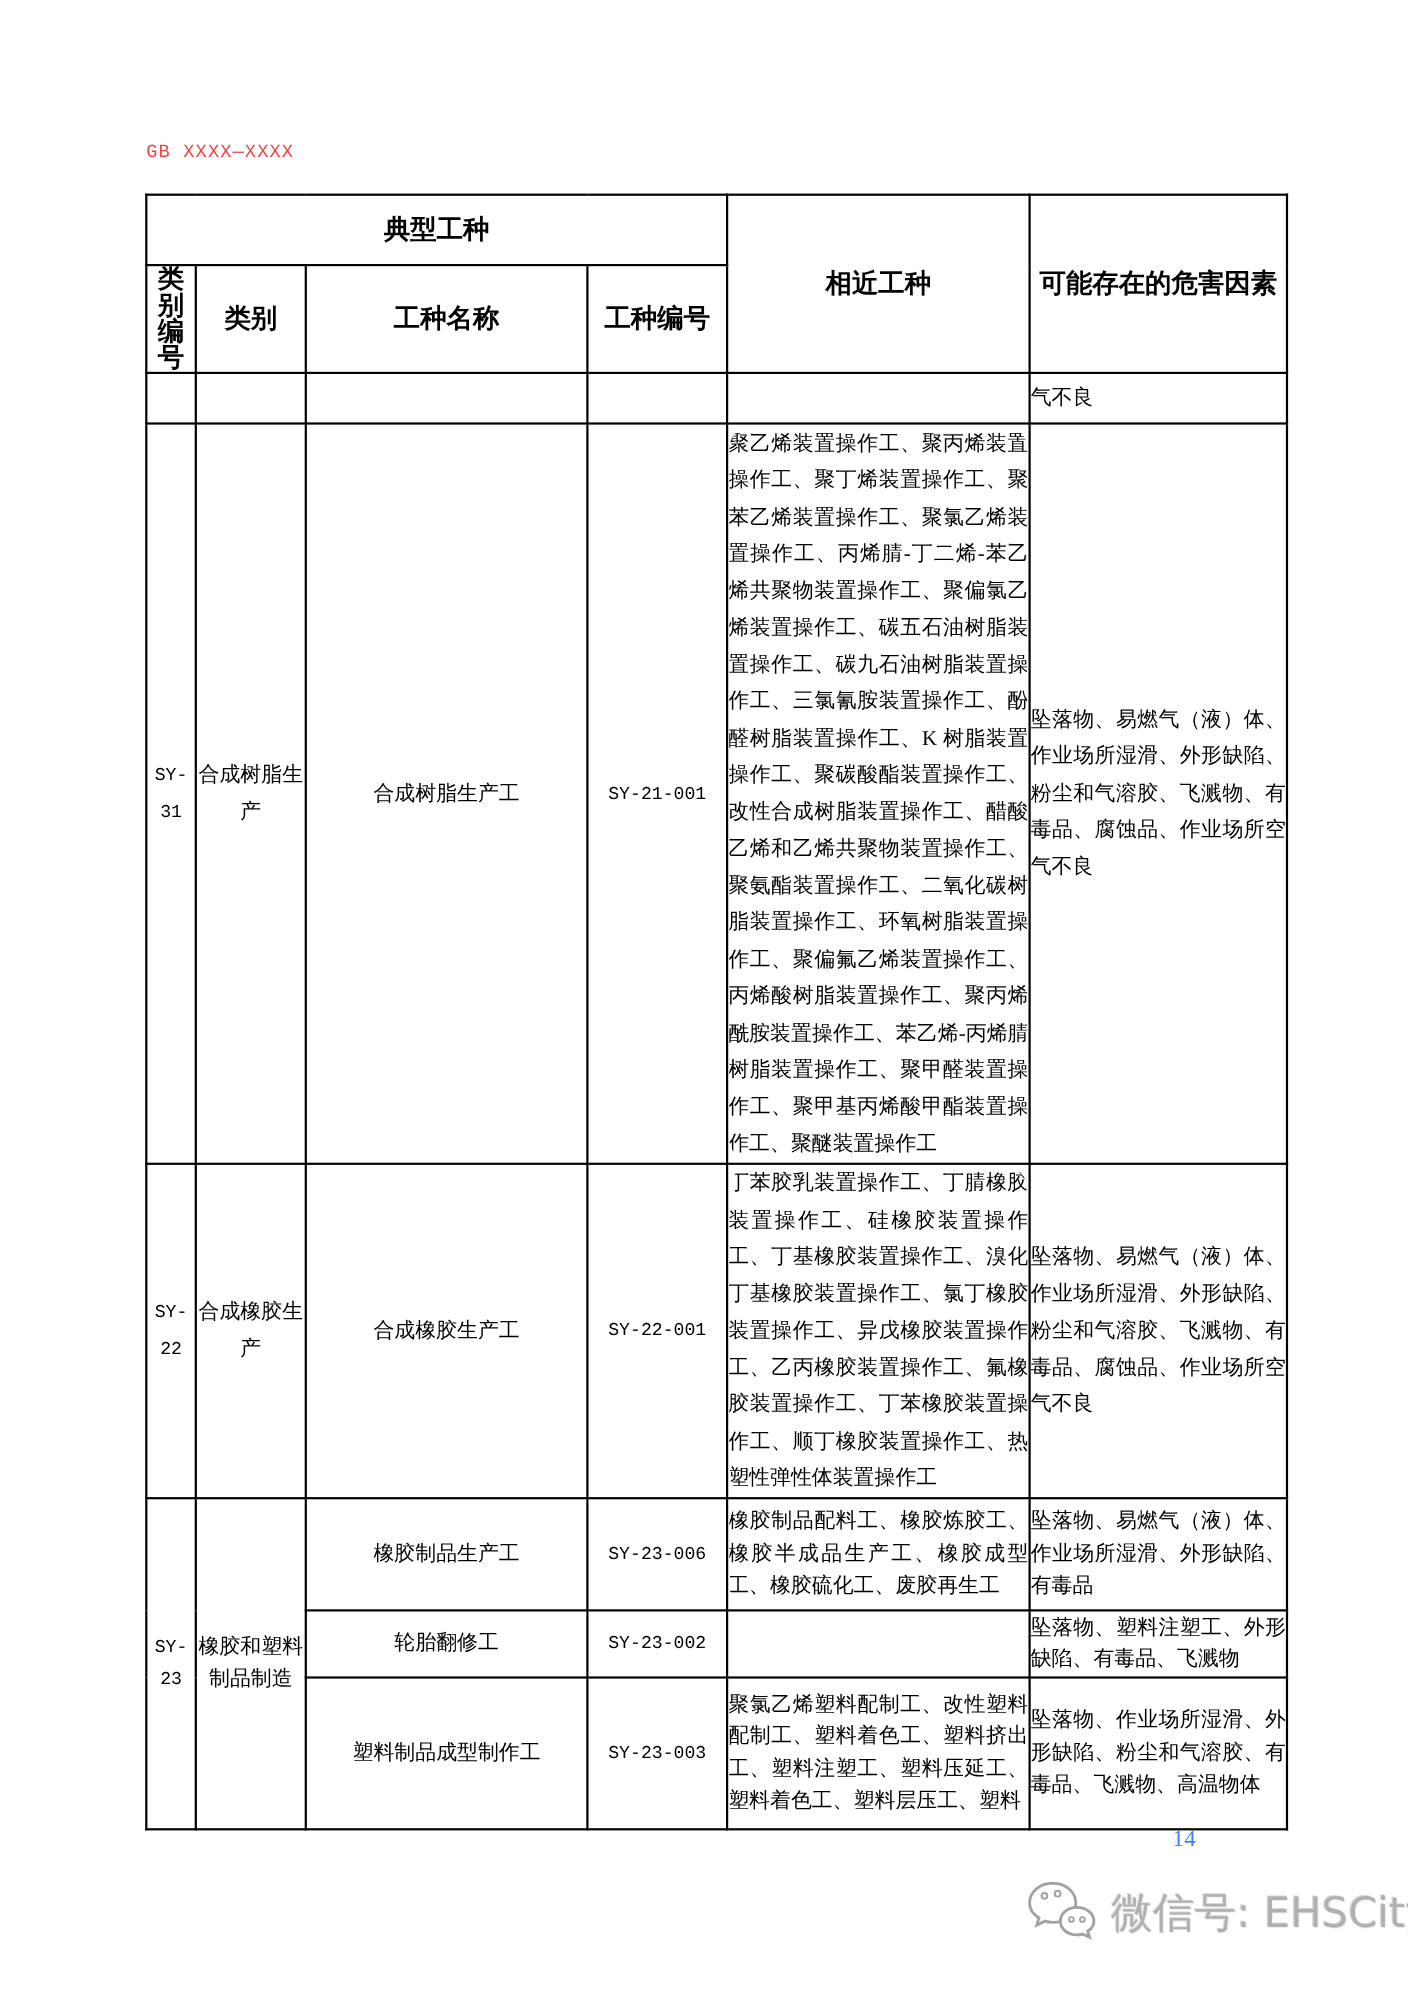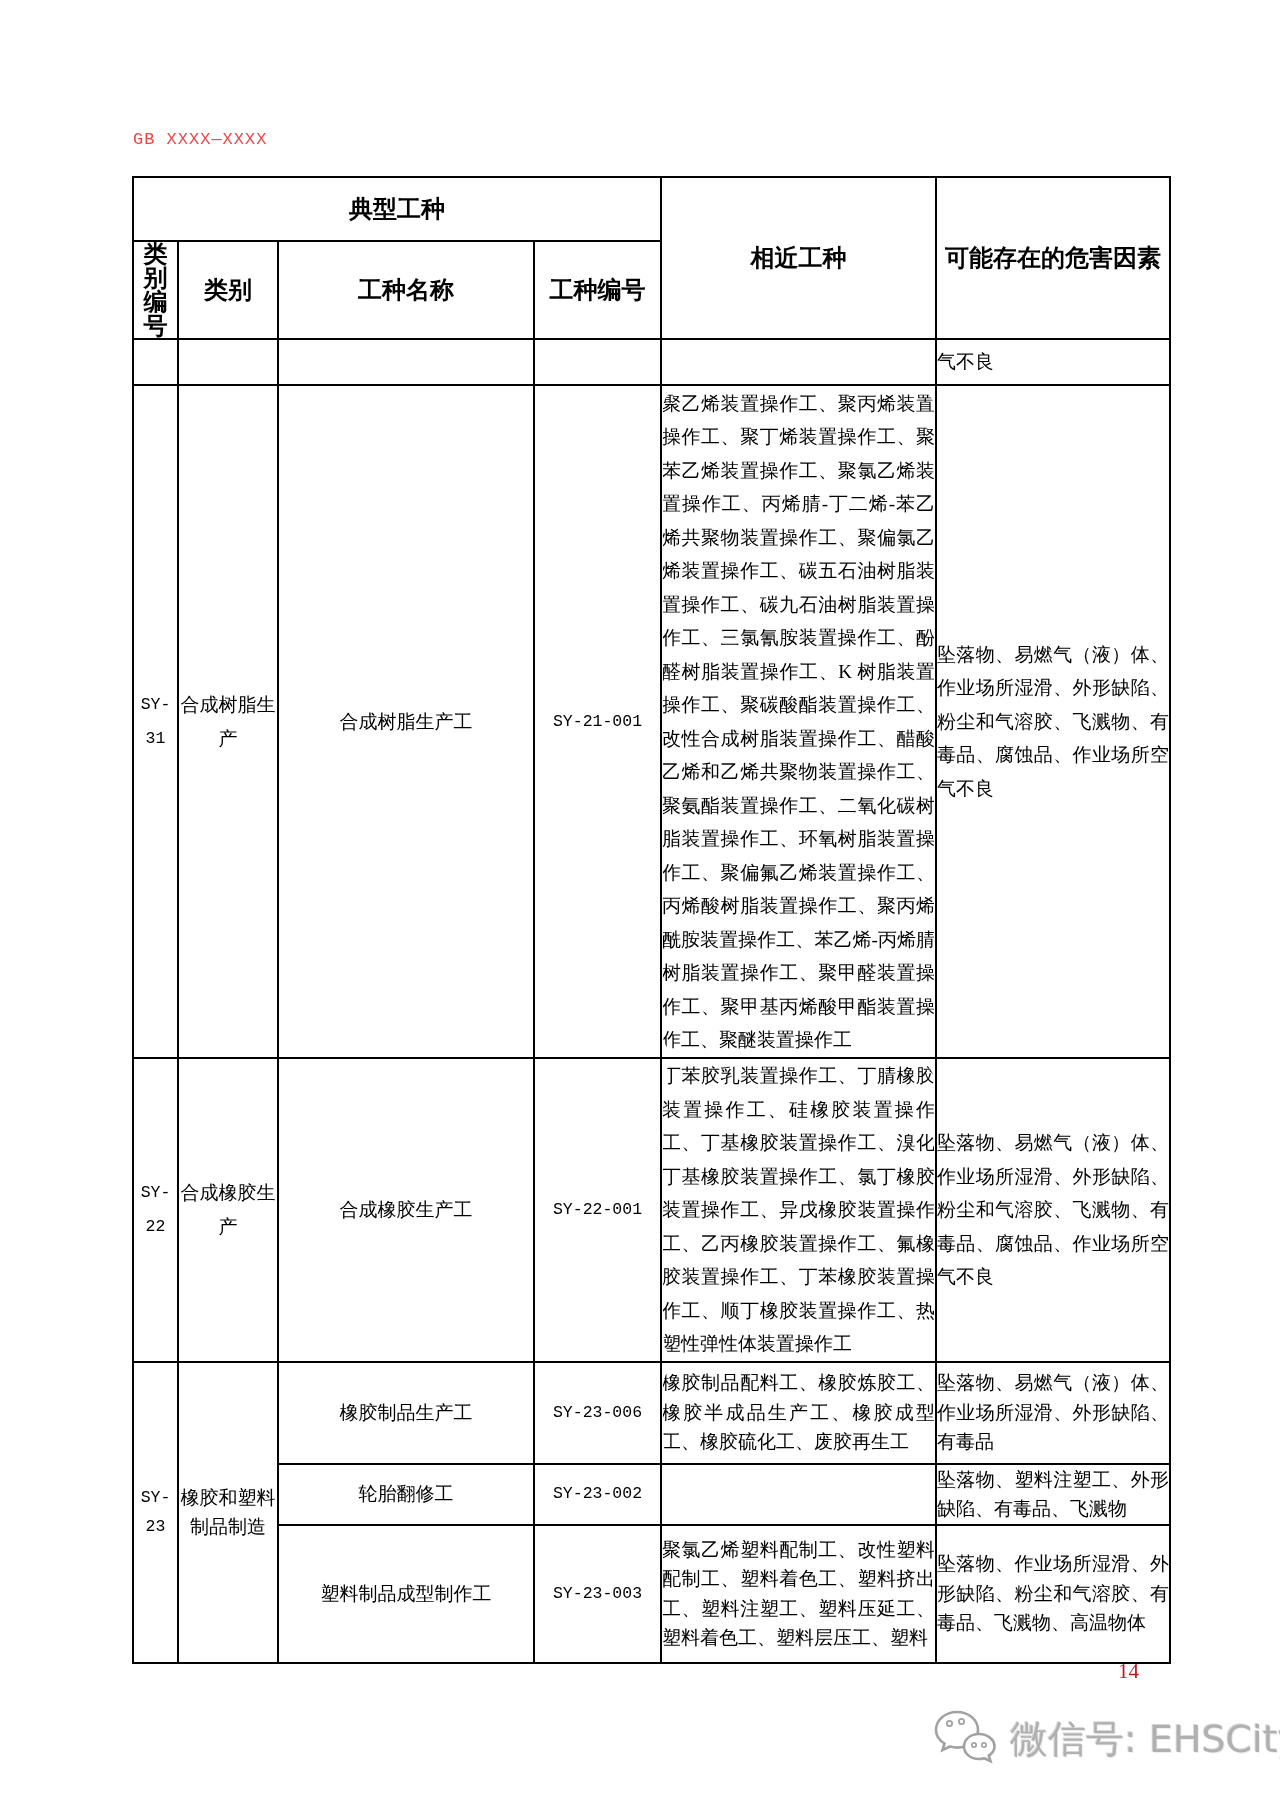--- a/index.html
+++ b/index.html
@@ -63,24 +63,24 @@
   td.txt-haz {
     text-align: justify;
     text-justify: inter-character;
     word-break: break-all;
     padding: 3px 2px 3px 4px;
     margin-top: 16px;
   }
   td.top { vertical-align: top; }
   .page-num {
     position: absolute;
-    left: 1118px; top: 1659px;
+    left: 1066px; top: 1659px;
     font-size: 21px;
     font-family: "Liberation Serif", serif;
-    color: #b91c1c;
+    color: #3b82f6;
   }
   .footer {
     position: absolute;
     left: 932px; top: 1708px;
     display: flex;
     align-items: center;
     gap: 12px;
   }
   .wechat-label {
     font-family: "DejaVu Sans", "Liberation Sans", sans-serif;

